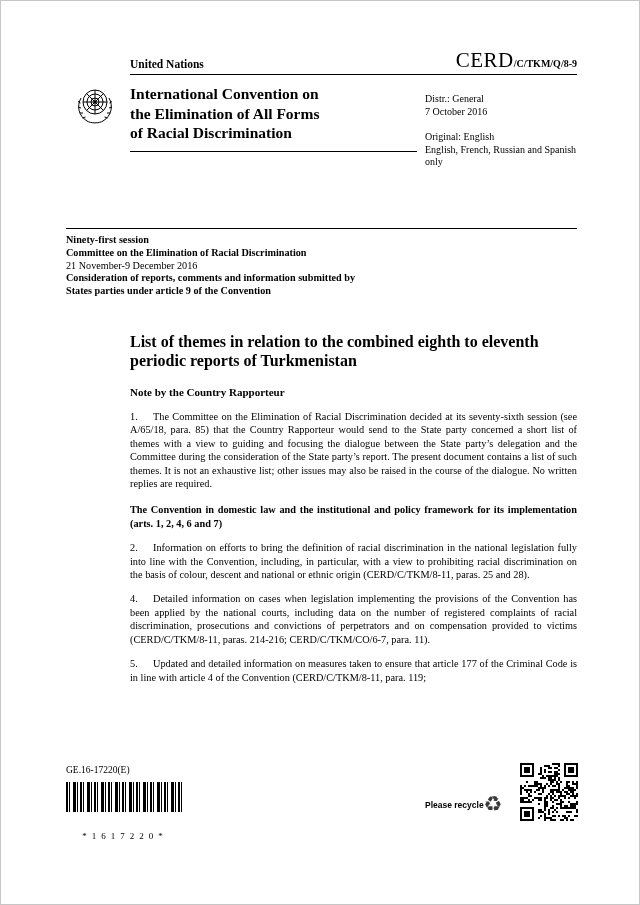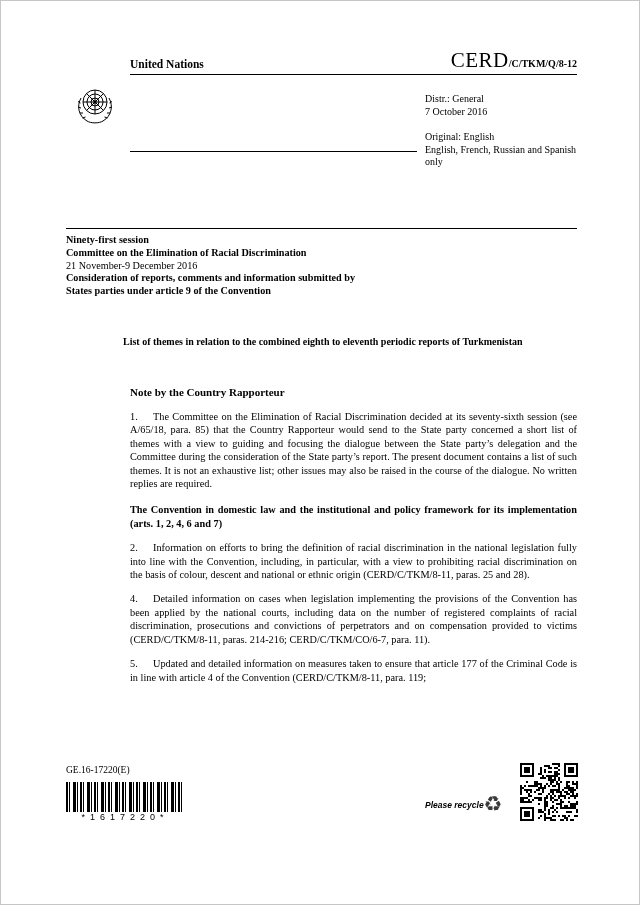--- a/index.html
+++ b/index.html
@@ -36,57 +36,57 @@
   }
   .distr .orig { margin-top:13px; }
 
   
   .session { position:absolute; left:65px; top:233px; width:511px; font-size:10.2px; line-height:12.8px; }
   .session .b { font-weight:bold; }
   .agenda-subject { max-width:312px; }
 
   
   .doc-title {
-    position:absolute; left:122px; top:331px; width:452px;
-    font-size:10px; font-weight:bold; line-height:19px;
+    position:absolute; left:129px; top:331px; width:452px;
+    font-size:16px; font-weight:bold; line-height:19px;
   }
   .note-heading { position:absolute; left:129px; top:385px; font-size:11px; font-weight:bold; }
   .body-text { position:absolute; left:129px; top:409px; width:447px; font-size:10.3px; line-height:13.4px; }
   .body-text p { margin:0 0 11px; text-align:justify; }
   .p-num { display:inline-block; width:23px; }
   .section-heading { font-weight:bold; margin:13px 0 11px; text-align:justify; }
 
   
   .ge-number { position:absolute; left:65px; top:764px; font-size:9.5px; }
   .barcode {
     position:absolute; left:65px; top:781px; width:118px; height:30px;
     background:repeating-linear-gradient(90deg,
       #000 0 2px,#fff 2px 3px,#000 3px 4px,#fff 4px 7px,
       #000 7px 10px,#fff 10px 11px,#000 11px 12px,#fff 12px 14px);
   }
   .barcode-text {
-    position:absolute; left:65px; top:811px; width:118px; text-align:center;
-    font-family:Liberation Sans, sans-serif; font-size:9px; letter-spacing:5px; white-space:nowrap;
+    position:absolute; left:65px; top:830px; width:118px; text-align:center;
+    font-family:Liberation Serif, serif; font-size:9px; letter-spacing:5px; white-space:nowrap;
   }
   .recycle-wrap {
     position:absolute; left:424px; top:793px; width:80px;
-    display:flex; align-items:center; font-style:italic;
+    display:flex; align-items:center; 
   }
   .recycle-label { font-family:"Liberation Sans", sans-serif; font-size:8.5px; font-weight:bold; }
   .recycle-glyph { font-family:"DejaVu Sans", sans-serif; font-size:21px; line-height:21px; color:#3a3a3a; }
   .qr { position:absolute; left:519px; top:762px; width:58px; height:58px; }
 </style>
 </head>
 <body>
 
 <div class="page">
 
   <div class="hdr-row">
     <span class="un-name">United Nations</span>
-    <span class="doc-symbol"><span class="sym-main">CERD</span><span class="sym-suffix">/C/TKM/Q/8-12</span></span>
+    <span class="doc-symbol"><span class="sym-main">CERD</span><span class="sym-suffix">/C/TKM/Q/8-9</span></span>
   </div>
   <div class="rule rule-top"></div>
 
   <div class="emblem">
     <svg viewBox="0 0 48 48" width="48" height="48">
       <g fill="none" stroke="#000" stroke-width="1">
         <circle cx="24" cy="19" r="12"></circle>
         <circle cx="24" cy="19" r="8"></circle>
         <circle cx="24" cy="19" r="4"></circle>
         <circle cx="24" cy="19" r="1.2"></circle>
@@ -96,20 +96,21 @@
         <line x1="32.5" y1="10.5" x2="15.5" y2="27.5"></line>
         <path d="M10 15 C5.5 23 7.5 33 16 38"></path>
         <path d="M38 15 C42.5 23 40.5 33 32 38"></path>
         <path d="M16 38 C20 40.5 28 40.5 32 38"></path>
         <path d="M9.5 20 l-2.5 -1.5 M10 25 l-3 -1 M12 30 l-3.2 0 M14.5 34 l-3 1"></path>
         <path d="M38.5 20 l2.5 -1.5 M38 25 l3 -1 M36 30 l3.2 0 M33.5 34 l3 1"></path>
       </g>
     </svg>
   </div>
 
+  <div class="conv-title">International Convention on the Elimination of All Forms of Racial Discrimination</div>
 
   <div class="distr">
     <div>Distr.: General</div>
     <div>7 October 2016</div>
     <div class="orig">Original: English</div>
     <div>English, French, Russian and Spanish only</div>
   </div>
 
   <div class="rule rule-title"></div>
   <div class="rule rule-session"></div>

